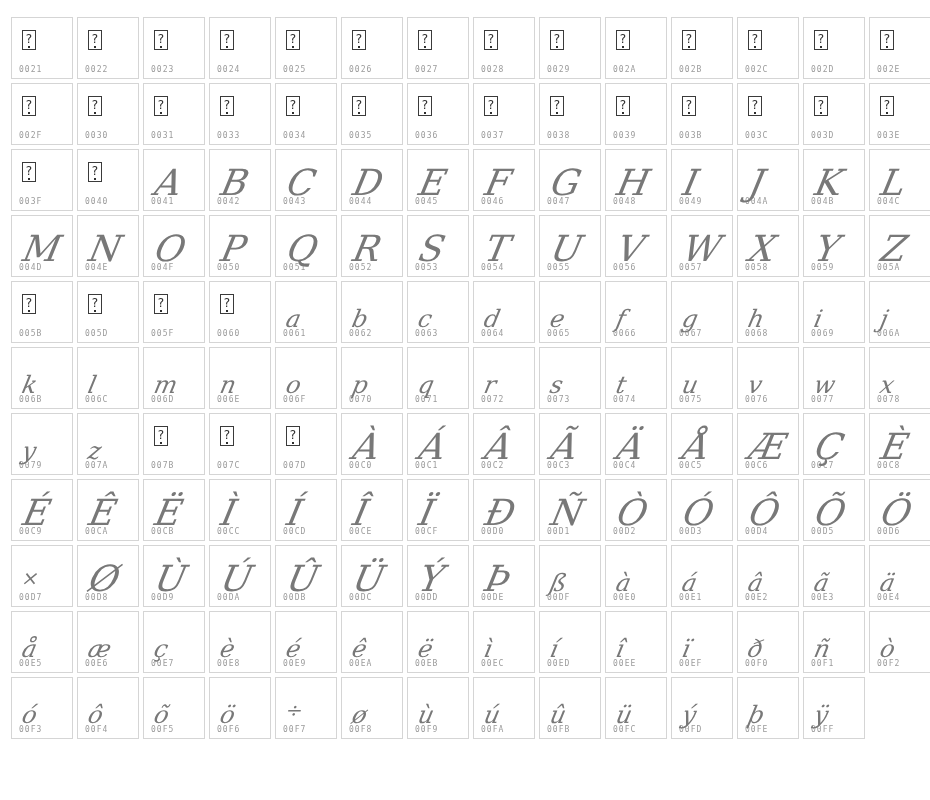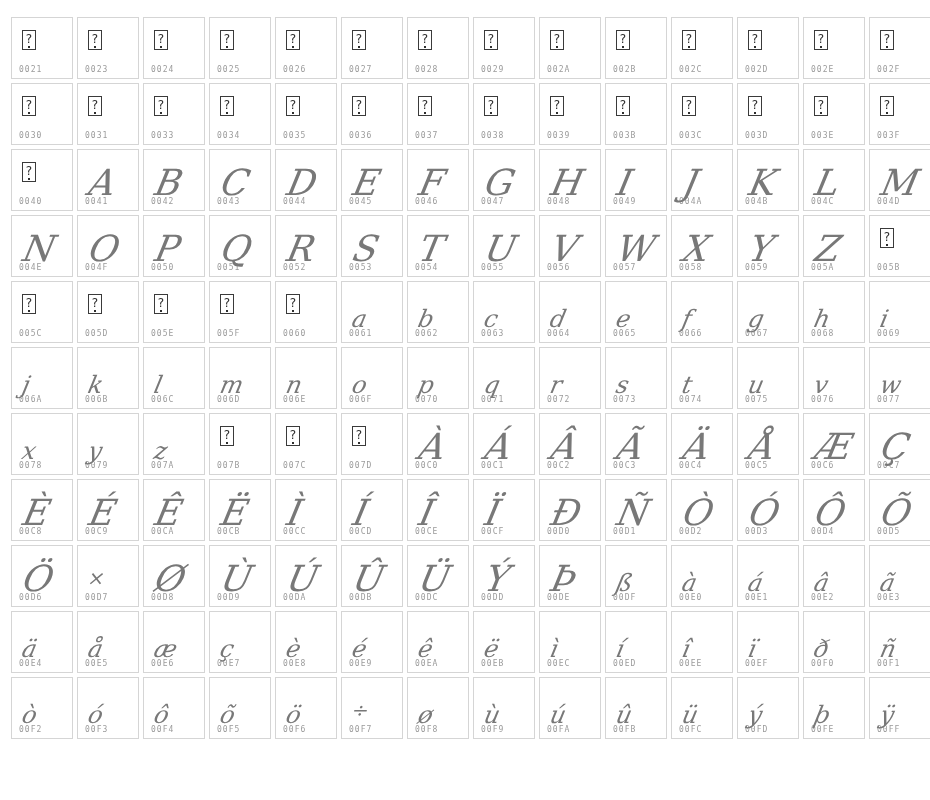--- a/index.html
+++ b/index.html
@@ -84,20 +84,24 @@
 </head>
 <body>
 
 <div id="glyph-grid">
     <div class="cell">
       <span class="tofu"></span>
       <span class="code">0021</span>
     </div>
     <div class="cell">
       <span class="tofu"></span>
+      <span class="code">0022</span>
+    </div>
+    <div class="cell">
+      <span class="tofu"></span>
       <span class="code">0023</span>
     </div>
     <div class="cell">
       <span class="tofu"></span>
       <span class="code">0024</span>
     </div>
     <div class="cell">
       <span class="tofu"></span>
       <span class="code">0025</span>
     </div>
@@ -304,29 +308,21 @@
     <div class="cell">
       <span class="glyph caps">Z</span>
       <span class="code">005A</span>
     </div>
     <div class="cell">
       <span class="tofu"></span>
       <span class="code">005B</span>
     </div>
     <div class="cell">
       <span class="tofu"></span>
-      <span class="code">005C</span>
-    </div>
-    <div class="cell">
-      <span class="tofu"></span>
       <span class="code">005D</span>
-    </div>
-    <div class="cell">
-      <span class="tofu"></span>
-      <span class="code">005E</span>
     </div>
     <div class="cell">
       <span class="tofu"></span>
       <span class="code">005F</span>
     </div>
     <div class="cell">
       <span class="tofu"></span>
       <span class="code">0060</span>
     </div>
     <div class="cell">

